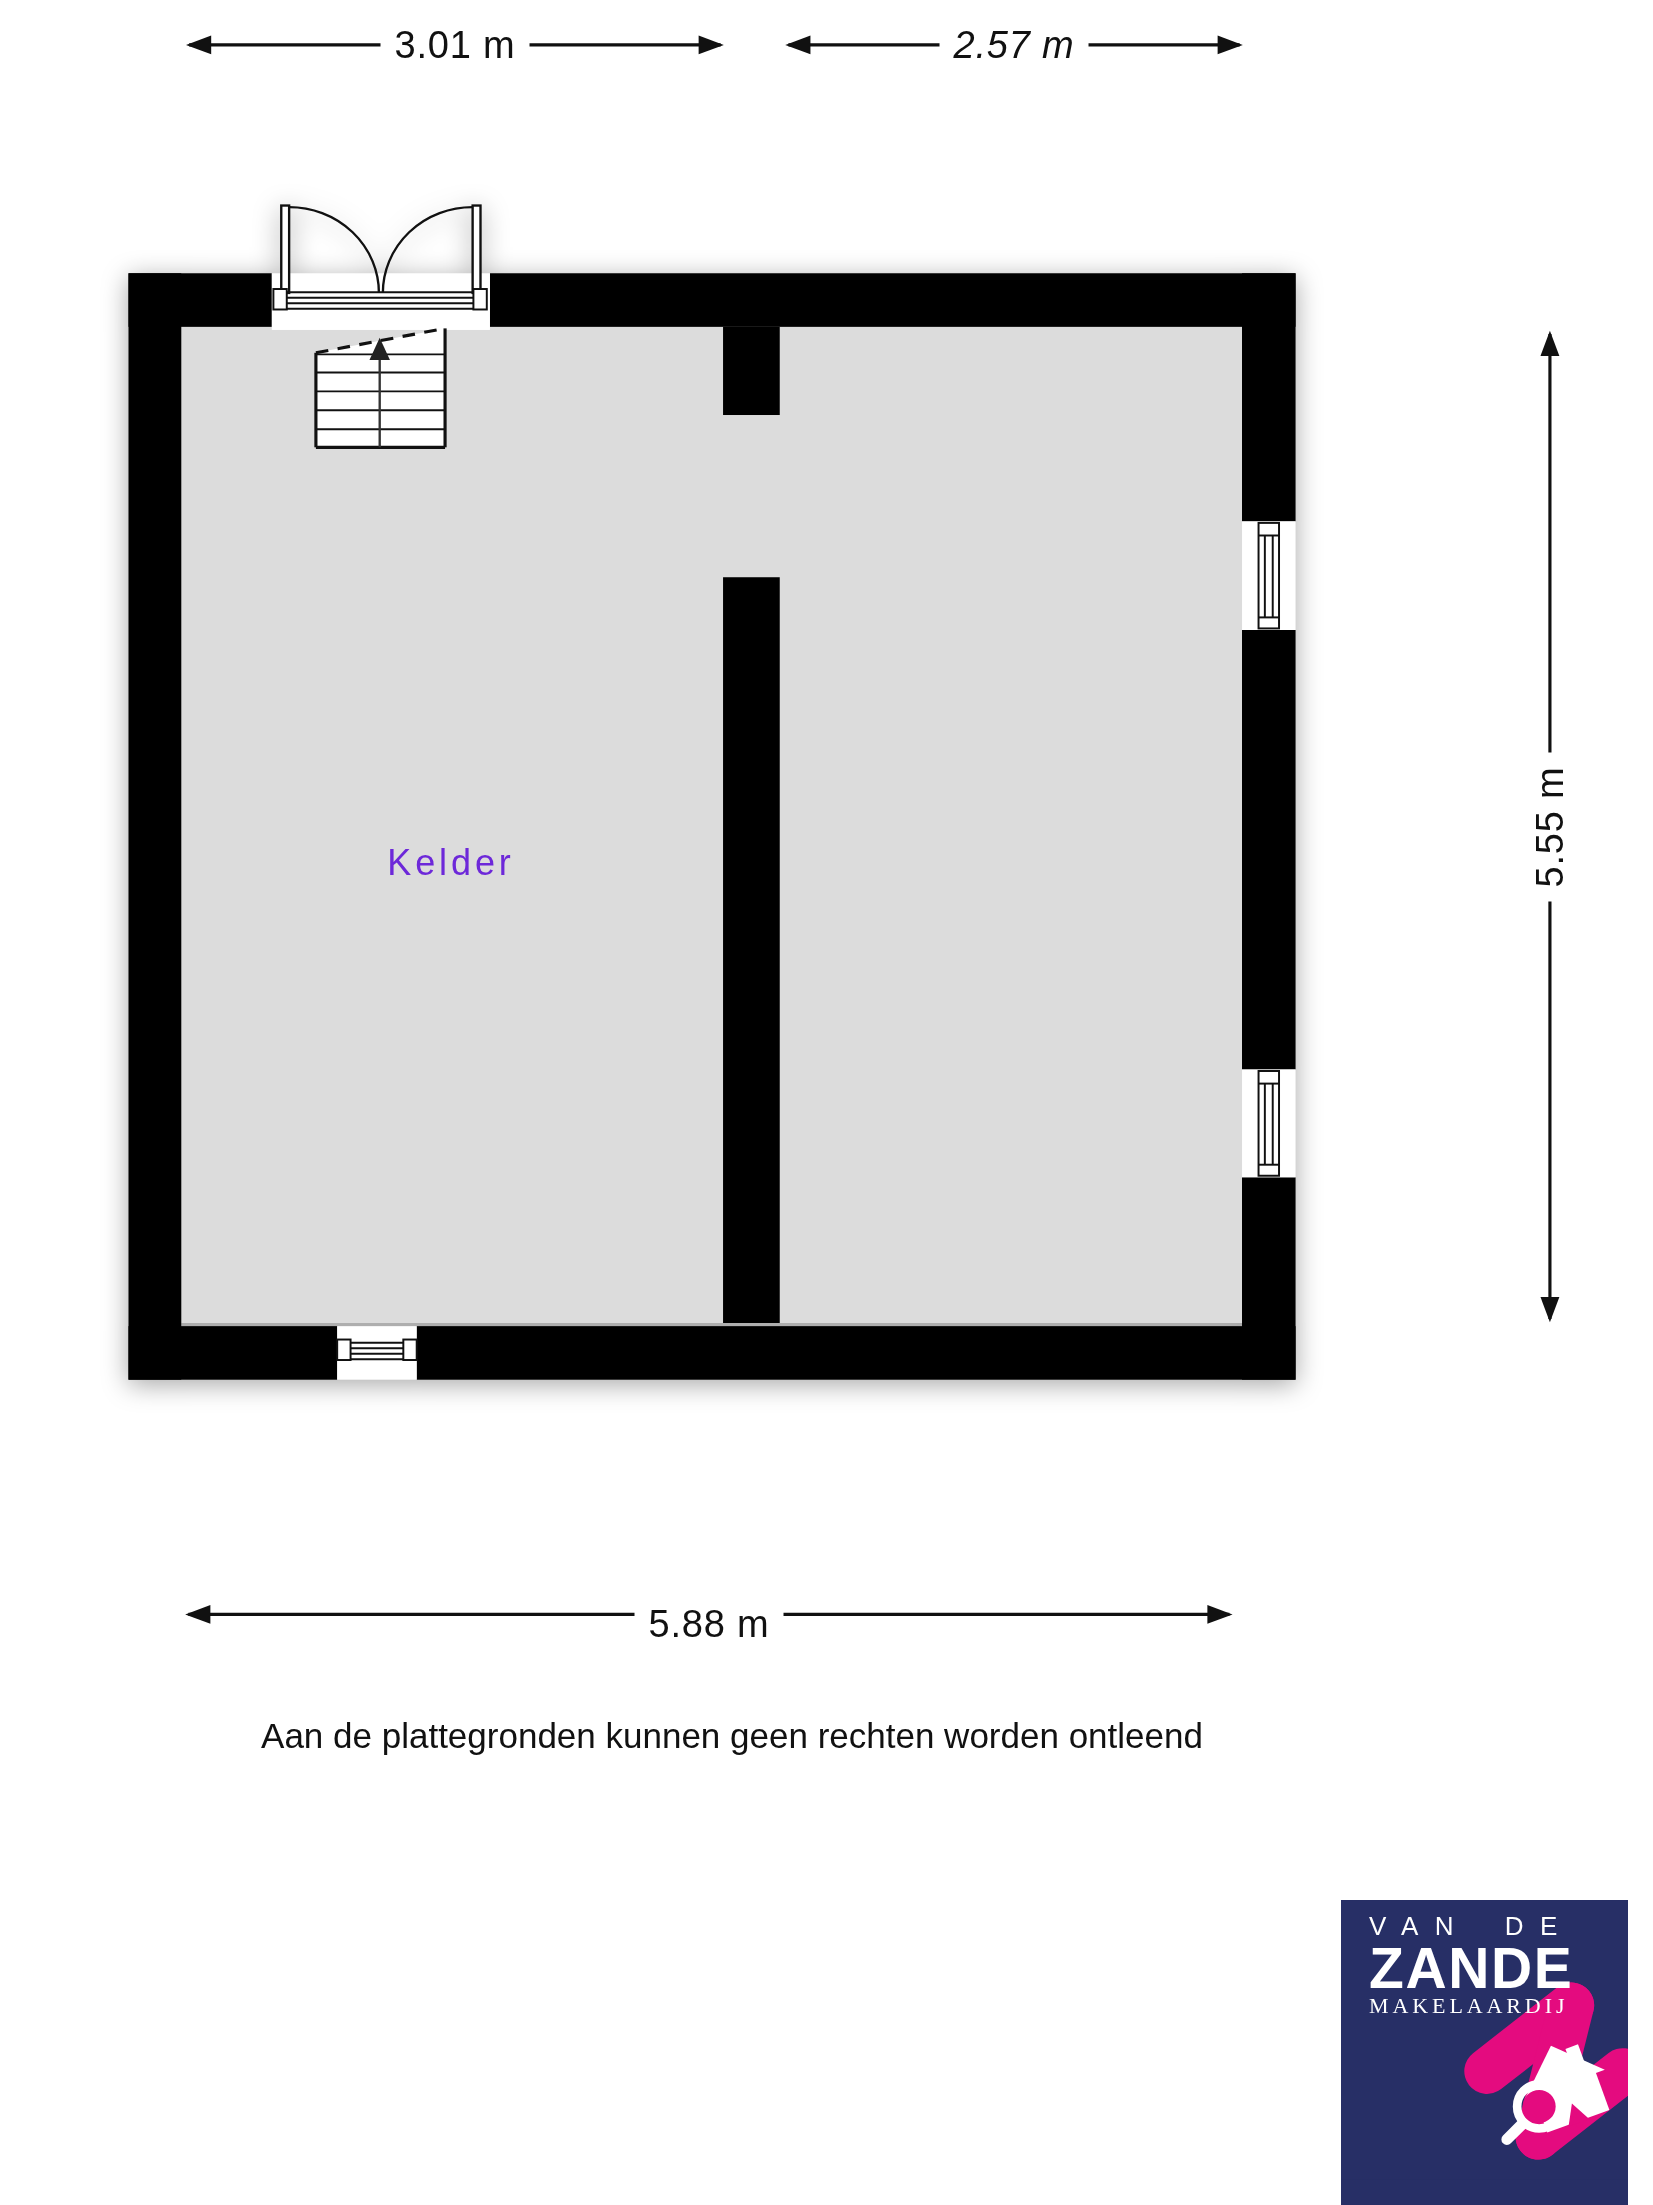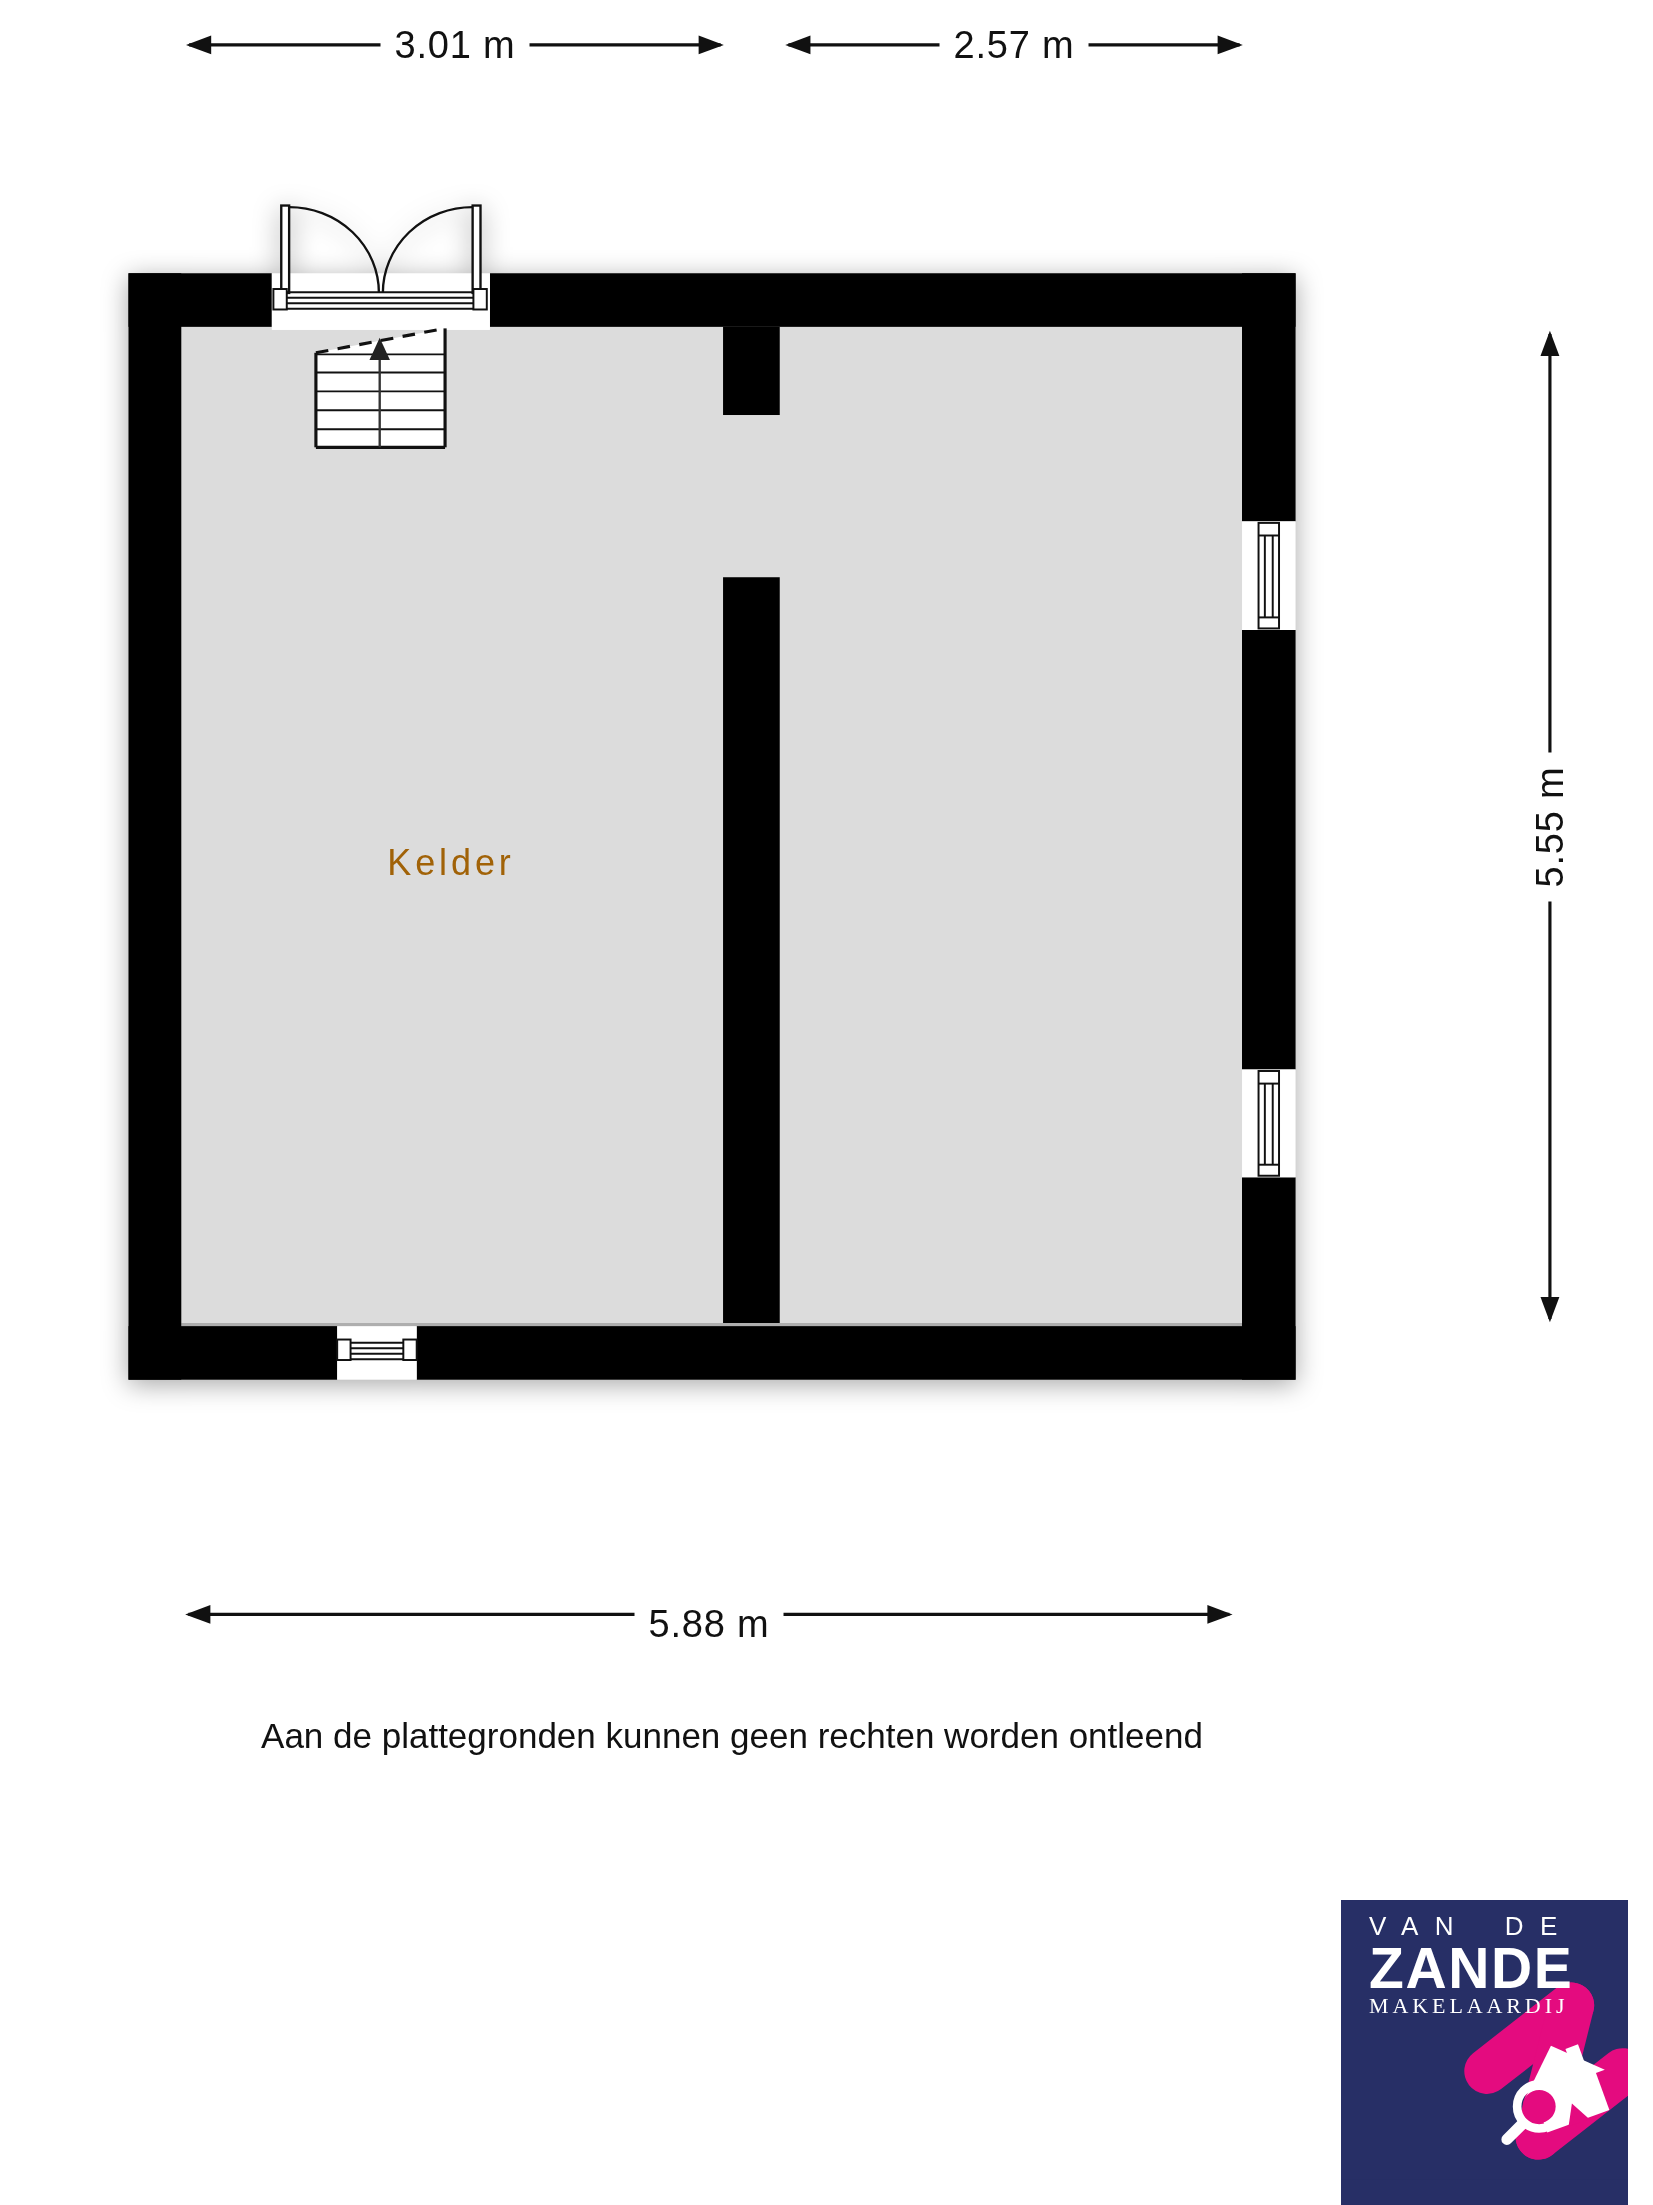--- a/index.html
+++ b/index.html
@@ -25,21 +25,21 @@
     transform:translate(-50%,-50%);
     letter-spacing:0.8px;
   }
   .dim-label.vertical{
     transform:translate(-50%,-50%) rotate(-90deg);
   }
   .room-label{
     font-size:36px;
     letter-spacing:3.9px;
     transform:translate(-50%,-50%);
-    color:#a16207;
+    color:#6d28d9;
   }
   .disclaimer{
     position:absolute;
     left:102px;top:1712px;width:1260px;
     text-align:center;
     color:#111111;
     font-size:35px;
     line-height:47px;
   }
   .logo{
@@ -161,21 +161,21 @@
       <g>
         <line x1="239" y1="2050" x2="1561" y2="2050"></line>
         <polygon points="235,2050 267,2038 267,2062" stroke="none"></polygon>
         <polygon points="1565,2050 1533,2038 1533,2062" stroke="none"></polygon>
       </g>
     </g>
   </svg>
 
   <div class="label dim-label" style="left:455px;top:45px;">3.01 m</div>
 
-  <div class="label dim-label" style="left:1014px;top:45px;">2.57 m</div>
+  <div class="label dim-label" style="left:1014px;top:45px;font-style:italic;">2.57 m</div>
 
   <div class="label dim-label vertical" style="left:1550px;top:827px;">5.55 m</div>
 
   <div class="label dim-label" style="left:709px;top:1615px;margin-top:9px;">5.88 m</div>
 
   <div class="label room-label" style="left:451px;top:863px;">Kelder</div>
 
   <div class="disclaimer">
     <div>Aan de plattegronden kunnen geen rechten worden ontleend</div>
   </div>

